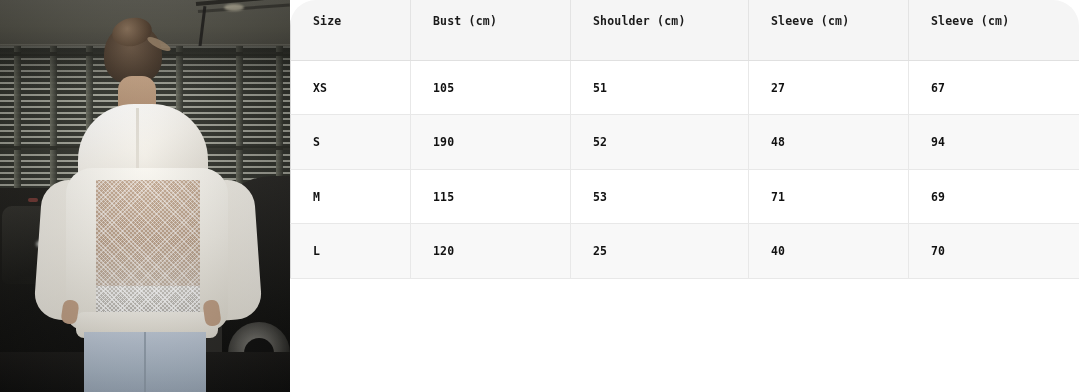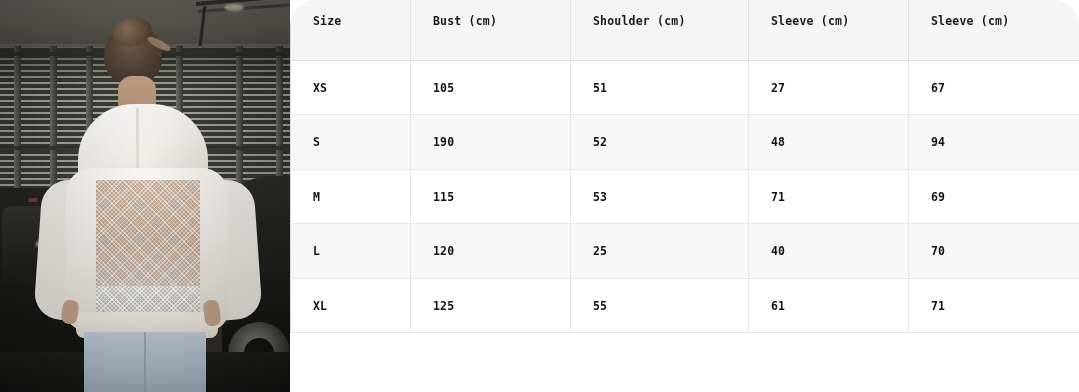--- a/index.html
+++ b/index.html
@@ -351,24 +351,17 @@
           <td>71</td>
           <td>69</td>
         </tr>
         <tr>
           <td>L</td>
           <td>120</td>
           <td>25</td>
           <td>40</td>
           <td>70</td>
         </tr>
-        <tr>
-          <td>XL</td>
-          <td>125</td>
-          <td>55</td>
-          <td>61</td>
-          <td>71</td>
-        </tr>
       </tbody>
     </table>
   </div>
 
 </div>
 
 </body></html>

